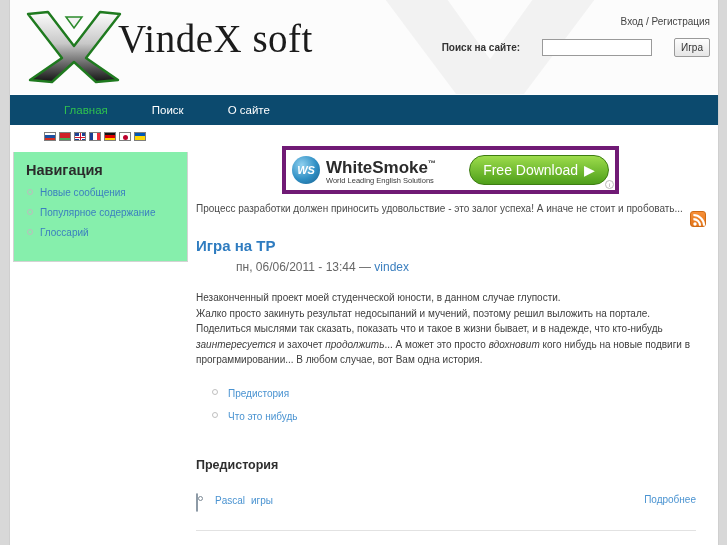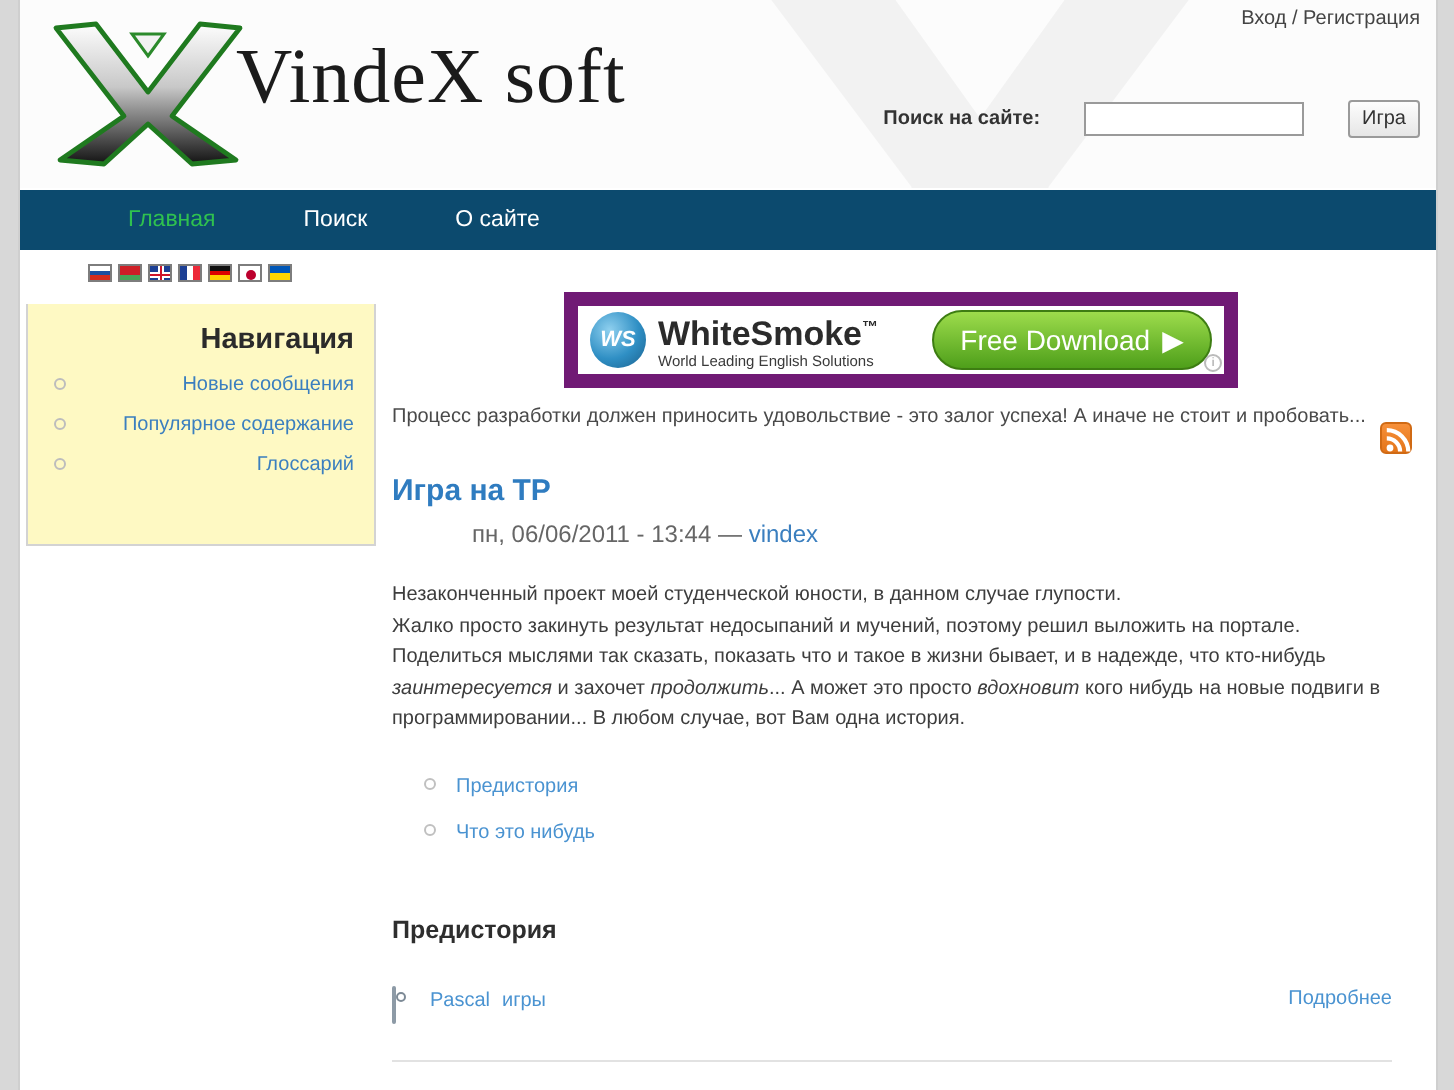--- a/index.html
+++ b/index.html
@@ -48,29 +48,29 @@
     position: absolute;
     left: 108px; top: 16px;
     font-family: "Liberation Serif", serif;
     font-size: 39px;
     color: #1b1b1b;
     letter-spacing: .5px;
     white-space: nowrap;
   }
   .login-link {
     position: absolute;
-    right: 8px; top: 4px;
+    right: 8px; top: 16px;
     font-size: 10px;
     color: #444;
     text-decoration: none;
     white-space: nowrap;
   }
   .search-row {
     position: absolute;
-    right: 8px; top: 50px;
+    right: 8px; top: 38px;
     display: flex;
     align-items: center;
     gap: 22px;
   }
   .search-label {
     font-size: 10px;
     font-weight: bold;
     color: #333;
     white-space: nowrap;
   }
@@ -124,25 +124,24 @@
     display: block;
     position: relative;
     overflow: hidden;
   }
   
   .sidebar {
     position: absolute;
     left: 13px; top: 152px;
     width: 175px;
     min-height: 68px;
-    background: #fef9c3;
+    background: #86efac;
     border: 1px solid #d3d3d3;
     border-top: none;
-    padding: 10px 10px 27px 12px;
-    text-align: right;
+    padding: 10px 10px 16px 12px;
   }
   .sidebar-title {
     font-size: 14.5px;
     font-weight: bold;
     color: #2b2b2b;
     margin: 0 0 7px 0;
   }
   .sidebar-list { list-style: none; margin: 0; padding: 0; }
   .sidebar-list li {
     position: relative;
@@ -167,21 +166,21 @@
   .main {
     position: absolute;
     left: 196px; top: 146px;
     width: 500px;
   }
   
   .ad {
     position: relative;
     width: 337px; height: 48px;
     margin: 0 0 0 86px;
-    border: 7px solid #701a75;
+    border: 4px solid #701a75;
     background: #ffffff;
     display: flex;
     align-items: center;
     padding: 0 6px;
     overflow: hidden;
   }
   .ad-logo {
     width: 28px; height: 28px;
     border-radius: 50%;
     background: radial-gradient(circle at 35% 32%, #8fd0ef 0%, #2f8fc4 55%, #1a5f8c 100%);

